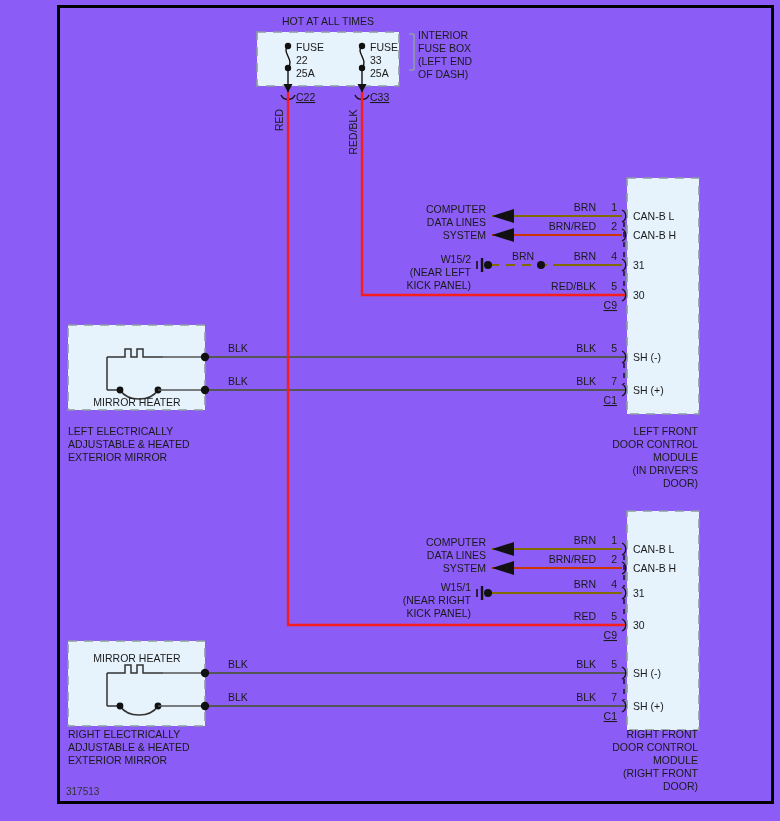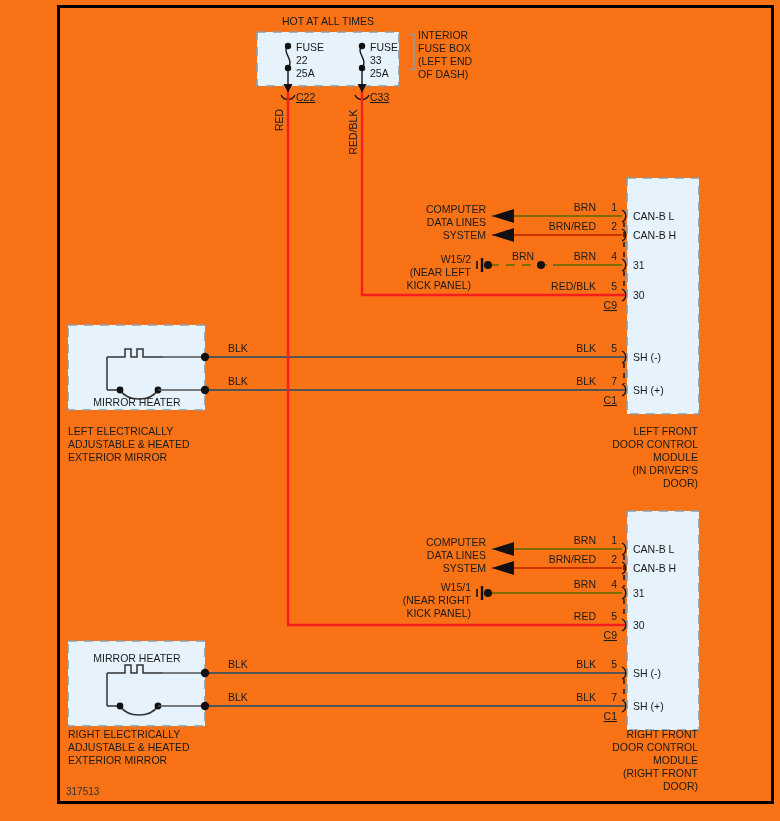--- a/index.html
+++ b/index.html
@@ -1,17 +1,17 @@
 <!DOCTYPE html>
 <html><head>
 <meta charset="utf-8">
 <style>
   html,body{margin:0;padding:0;background:#ffffff;}
   body{width:780px;height:821px;font-family:"Liberation Sans",sans-serif;}
-  #root{position:relative;width:780px;height:821px;overflow:hidden;background:#f97316;}
+  #root{position:relative;width:780px;height:821px;overflow:hidden;background:#8b5cf6;}
   svg#sheet{position:absolute;left:0;top:0;}
   text{font-family:"Liberation Sans",sans-serif;fill:#1a1a1a;}
   .lbl{font-size:10.5px;}
   .pin{font-size:10.5px;}
   .wirelbl{font-size:10.5px;}
   .conn{font-size:10.5px;}
   .id{font-size:10px;fill:#333;}
 </style>
 </head>
 <body>

